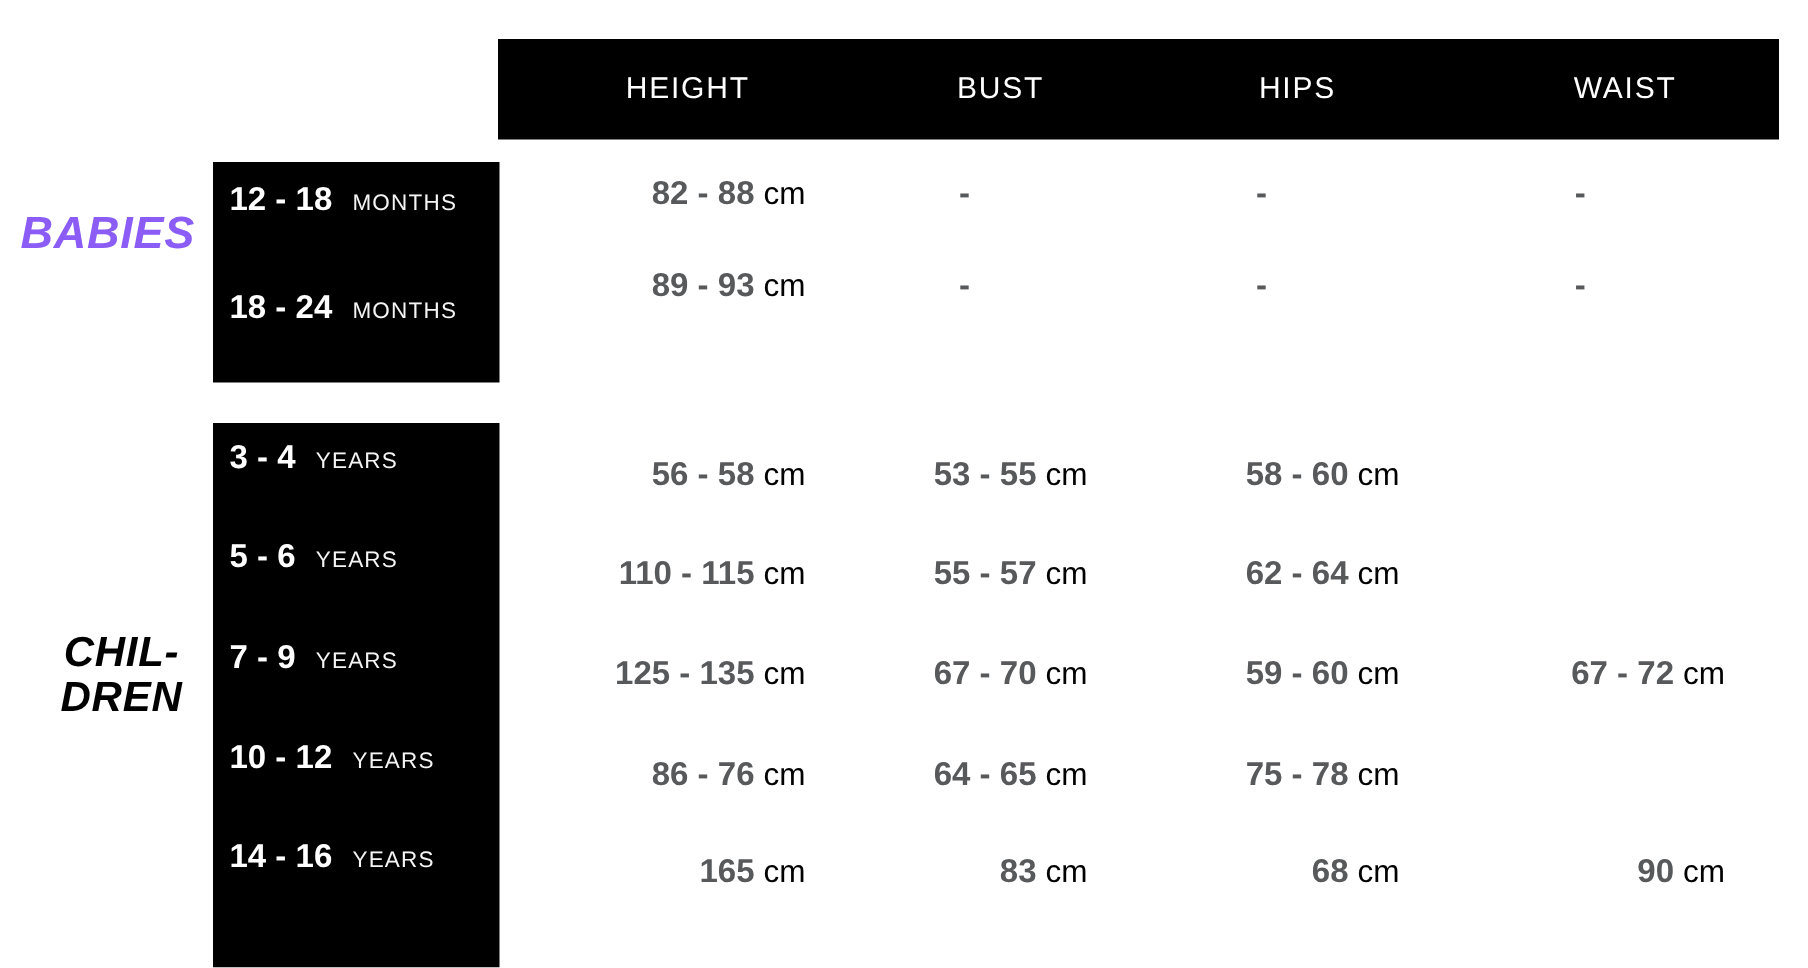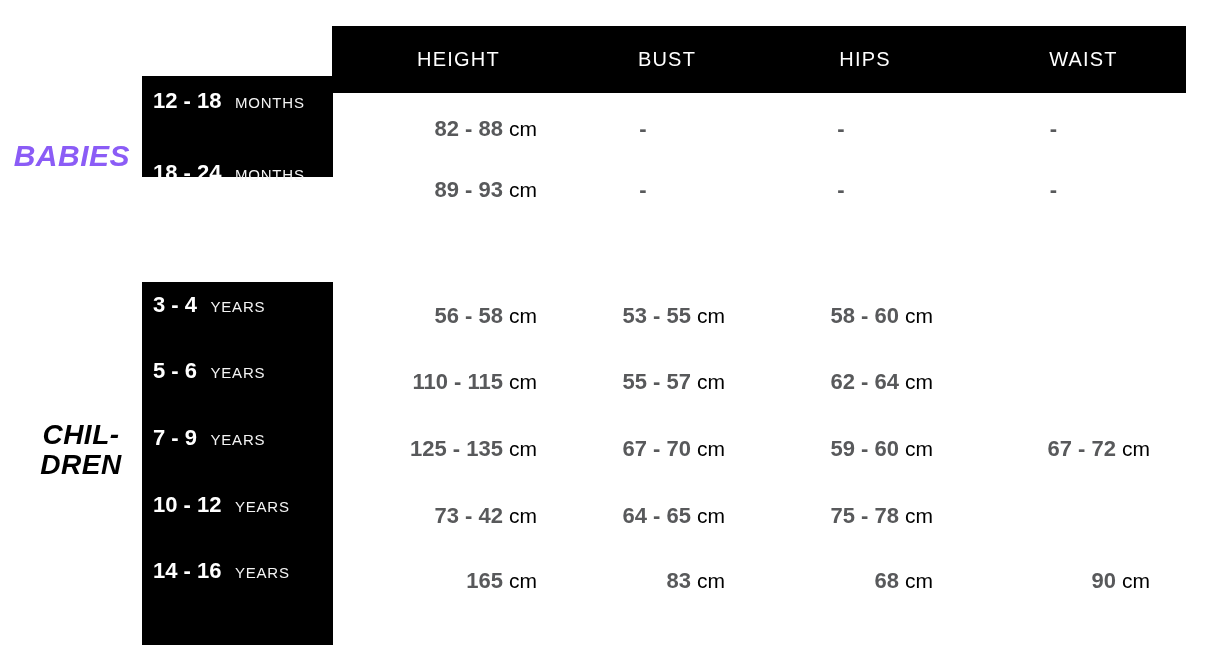--- a/index.html
+++ b/index.html
@@ -6,21 +6,21 @@
   body{font-family:"Liberation Sans",sans-serif;}
   .canvas{position:relative;width:1205px;height:645px;background:#fff;overflow:hidden;}
 
   
   .header-bar{position:absolute;left:332px;top:26px;width:854px;height:67px;background:#000;
     display:grid;grid-template-columns:229px 188px 208px 229px;align-items:center;}
   .hcell{text-align:center;color:#fff;font-size:20px;letter-spacing:1.2px;font-weight:400;padding-left:24px;}
 
   
   .label-box{position:absolute;left:142px;width:191px;background:#000;}
-  .babies-box{top:76px;height:101px;}
+  .babies-box{top:108px;height:147px;}
   .children-box{top:282px;height:399px;}
   .lrow{position:absolute;left:0;right:0;height:40px;line-height:40px;padding-left:11px;white-space:nowrap;}
   .lnum{color:#ffffff;font-size:22px;font-weight:700;}
   .lunit{color:#f4f4f4;font-size:15px;margin-left:9px;letter-spacing:0.8px;font-weight:400;}
 
   
   .babies-title{position:absolute;left:0;top:139px;width:130px;text-align:right;
     font-size:30px;font-weight:700;font-style:italic;color:#8b5cf6;letter-spacing:0.5px;line-height:34px;}
   .children-title{position:absolute;left:30px;top:420px;width:102px;text-align:center;
     font-size:28px;font-weight:700;font-style:italic;color:#000;letter-spacing:0.5px;line-height:30px;}
@@ -135,21 +135,21 @@
     </div>
     <div class="vcell">
       <span class="num">59 - 60</span><span class="unit">cm</span>
     </div>
     <div class="vcell">
       <span class="num">67 - 72</span><span class="unit">cm</span>
     </div>
   </div>
   <div class="vrow" style="top:496px">
     <div class="vcell">
-      <span class="num">73 - 42</span><span class="unit">cm</span>
+      <span class="num">86 - 76</span><span class="unit">cm</span>
     </div>
     <div class="vcell">
       <span class="num">64 - 65</span><span class="unit">cm</span>
     </div>
     <div class="vcell">
       <span class="num">75 - 78</span><span class="unit">cm</span>
     </div>
   </div>
   <div class="vrow" style="top:561px">
     <div class="vcell">

